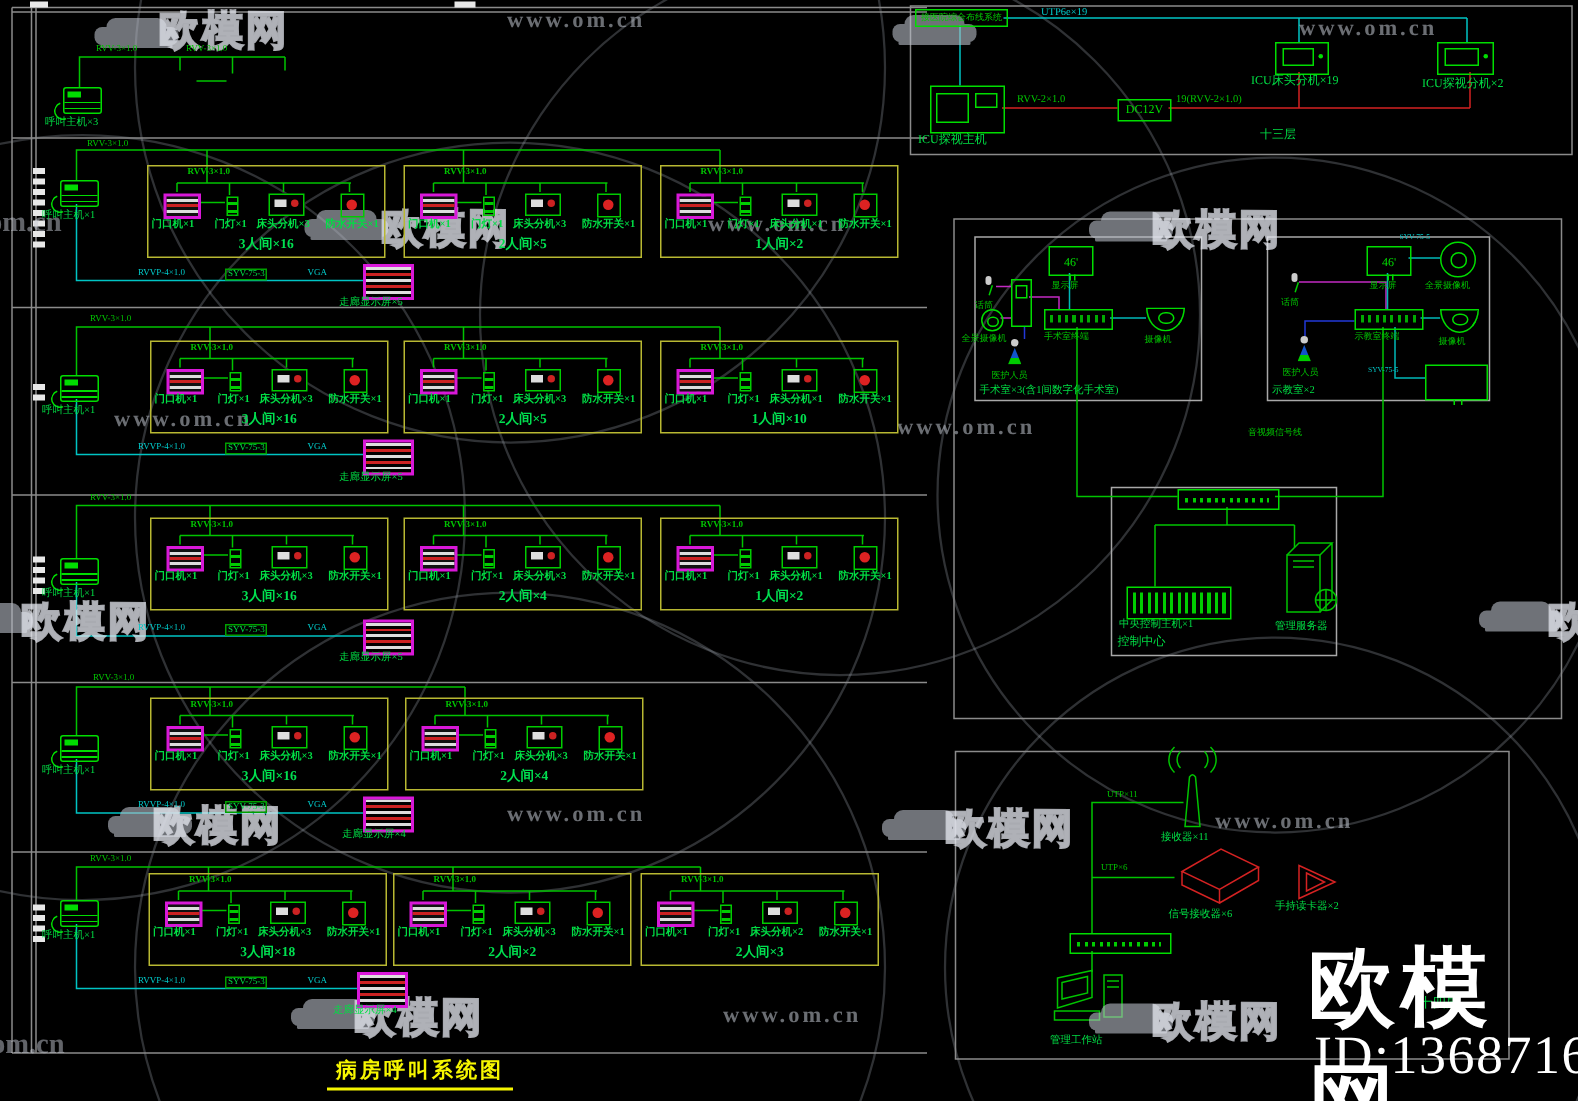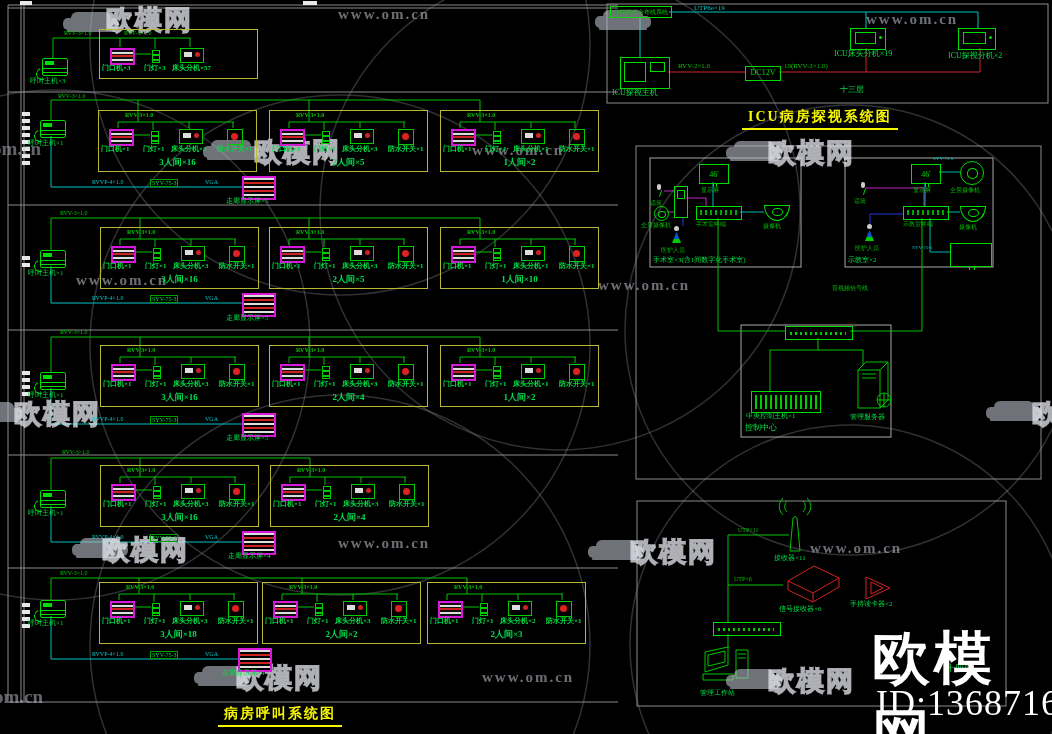--- a/index.html
+++ b/index.html
@@ -241,28 +241,20 @@
 <span class="lbl" style="left:28px;top:140px">呼叫主机×1</span>
 <i class="phone" style="left:40px;top:250px"></i>
 <span class="lbl" style="left:28px;top:270px">呼叫主机×1</span>
 <i class="phone" style="left:40px;top:372px"></i>
 <span class="lbl" style="left:28px;top:392px">呼叫主机×1</span>
 <i class="phone" style="left:40px;top:490px"></i>
 <span class="lbl" style="left:28px;top:510px">呼叫主机×1</span>
 <i class="phone" style="left:40px;top:600px"></i>
 <span class="lbl" style="left:28px;top:620px">呼叫主机×1</span>
 
-<div class="rbox" style="left:99px;top:29px;height:48px">
-  <i class="door"></i>
-  <i class="lamp"></i>
-  <i class="bed"></i>
-  <b class="lb ld">门口机×3</b>
-  <b class="lb ll">门灯×3</b>
-  <b class="lb lbd">床头分机×57</b>
-</div>
 <span class="wlbl" style="left:64px;top:30px">RVV-3×1.0</span>
 <span class="wlbl" style="left:124px;top:30px">RVV-3×1.0</span>
 
 <span class="wlbl" style="left:58px;top:93px">RVV-3×1.0</span>
 <span class="wlbl" style="left:60px;top:210px">RVV-3×1.0</span>
 <span class="wlbl" style="left:60px;top:329px">RVV-3×1.0</span>
 <span class="wlbl" style="left:62px;top:449px">RVV-3×1.0</span>
 <span class="wlbl" style="left:60px;top:570px">RVV-3×1.0</span>
 
 <div class="rbox" style="left:98px;top:110px">
@@ -472,21 +464,20 @@
 <i class="icuhost" style="left:620px;top:57px;width:48px;height:30px"></i>
 <span class="lbl" style="left:612px;top:89px;font-size:8px">ICU探视主机</span>
 <span class="wlbl" style="left:678px;top:62px;font-size:7px">RVV-2×1.0</span>
 <div class="dcbox" style="left:745px;top:66px;width:34px;height:13px">DC12V</div>
 <span class="wlbl" style="left:784px;top:62px;font-size:7px">19(RVV-2×1.0)</span>
 <i class="tv" style="left:850px;top:28px;width:34px;height:20px"></i>
 <span class="lbl" style="left:834px;top:50px;font-size:8px">ICU床头分机×19</span>
 <i class="tv" style="left:958px;top:28px;width:36px;height:20px"></i>
 <span class="lbl" style="left:948px;top:52px;font-size:8px">ICU探视分机×2</span>
 <span class="lbl" style="left:840px;top:86px;font-size:8px">十三层</span>
-<div class="t" style="left:742px;top:108px">ICU病房探视系统图</div>
 
 <div class="mon" style="left:699px;top:164px;width:28px;height:18px">46'</div>
 <span class="wlbl" style="left:701px;top:186px">显示屏</span>
 <i class="mic" style="left:656px;top:184px"></i>
 <span class="wlbl" style="left:650px;top:199px">话筒</span>
 <i class="circam" style="left:654px;top:206px;width:13px;height:13px"></i>
 <span class="wlbl" style="left:641px;top:221px">全景摄像机</span>
 <i class="equip" style="left:674px;top:186px;width:12px;height:30px"></i>
 <div class="term" style="left:696px;top:206px;width:44px;height:12px"></div>
 <span class="wlbl" style="left:696px;top:220px">手术室终端</span>

